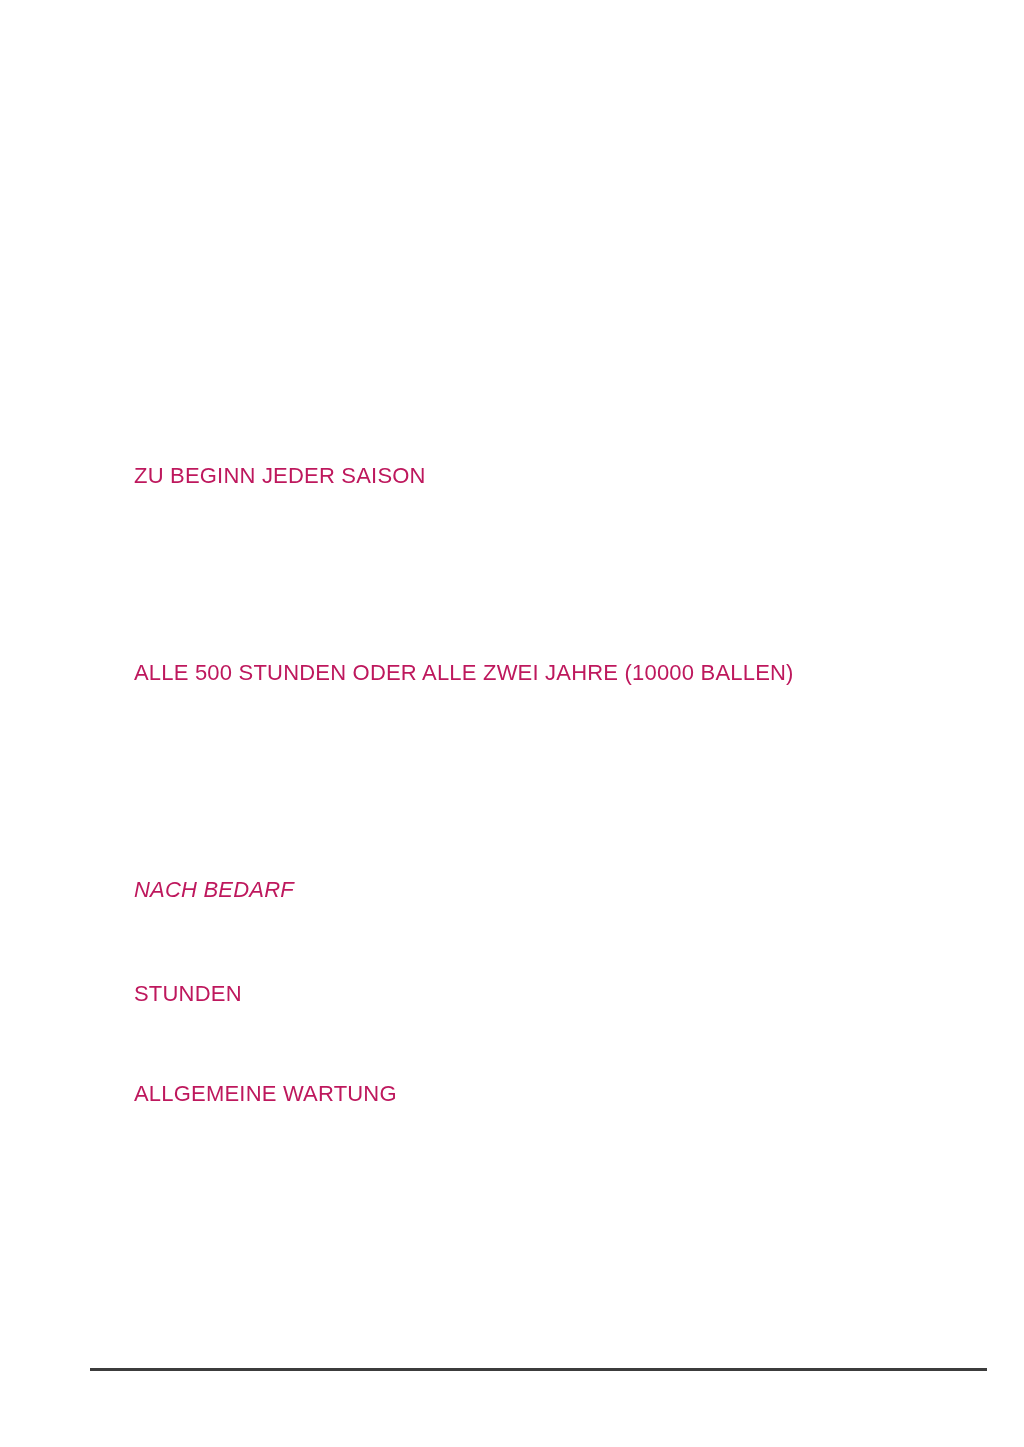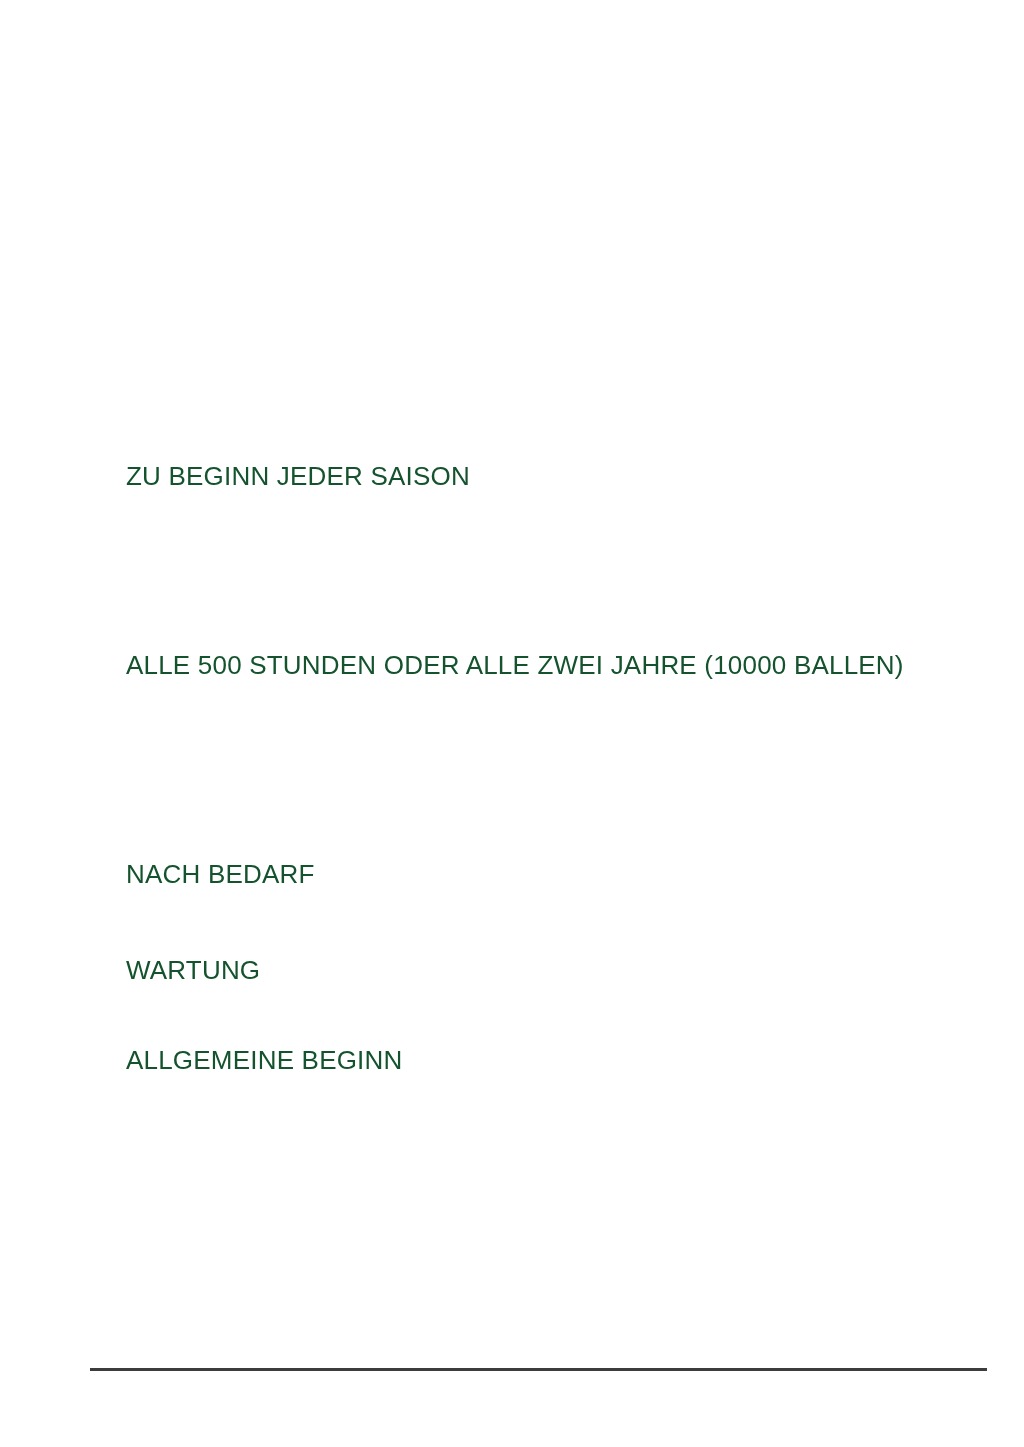--- a/index.html
+++ b/index.html
@@ -20,32 +20,32 @@
     box-sizing: border-box;
     width: 1024px;
     height: 1447px;
     padding: 89px 59px 0 122px;
   }
   .toc-section { margin: 0; }
   
   .toc-section:nth-of-type(2) { margin-top: 36px; }
   .toc-section:nth-of-type(3) { margin-top: 34px; }
   .toc-section:nth-of-type(4) { margin-top: 46px; }
-  .toc-section:nth-of-type(5) { margin-top: 33px; }
+  .toc-section:nth-of-type(5) { margin-top: 33px; font-style: italic; }
   .toc-section:nth-of-type(6) { margin-top: 16px; }
   .toc-section:nth-of-type(7) { margin-top: 10px; }
 
   .toc-heading {
-    margin: 4px;
-    font-size: 26px;
+    margin: 12px;
+    font-size: 22px;
     font-weight: 400;
     line-height: 26px;
     letter-spacing: 0.2px;
     white-space: nowrap;
-    color: #14532d;
+    color: #be185d;
   }
   .rows {
     width: 809px;
     margin-left: 34px;
   }
   .toc-row {
     display: flex;
     align-items: baseline;
     height: 25px;
     overflow: hidden;
@@ -163,32 +163,32 @@
         <div class="rows">
           <div class="toc-row">
             <span class="page">7-69</span>
           </div>
           <div class="toc-row">
             <span class="page">7-69</span>
           </div>
         </div>
       </section>
       <section class="toc-section">
-        <h2 class="toc-heading">WARTUNG</h2>
+        <h2 class="toc-heading">STUNDEN</h2>
         <div class="rows">
           <div class="toc-row lvl2">
             <span class="page">7-70</span>
           </div>
           <div class="toc-row lvl2">
             <span class="page">7-71</span>
           </div>
         </div>
       </section>
       <section class="toc-section">
-        <h2 class="toc-heading">ALLGEMEINE BEGINN</h2>
+        <h2 class="toc-heading">ALLGEMEINE WARTUNG</h2>
         <div class="rows">
           <div class="toc-row">
             <span class="page">7-72</span>
           </div>
           <div class="toc-row">
             <span class="page">7-85</span>
           </div>
           <div class="toc-row">
             <span class="page">7-86</span>
           </div>

